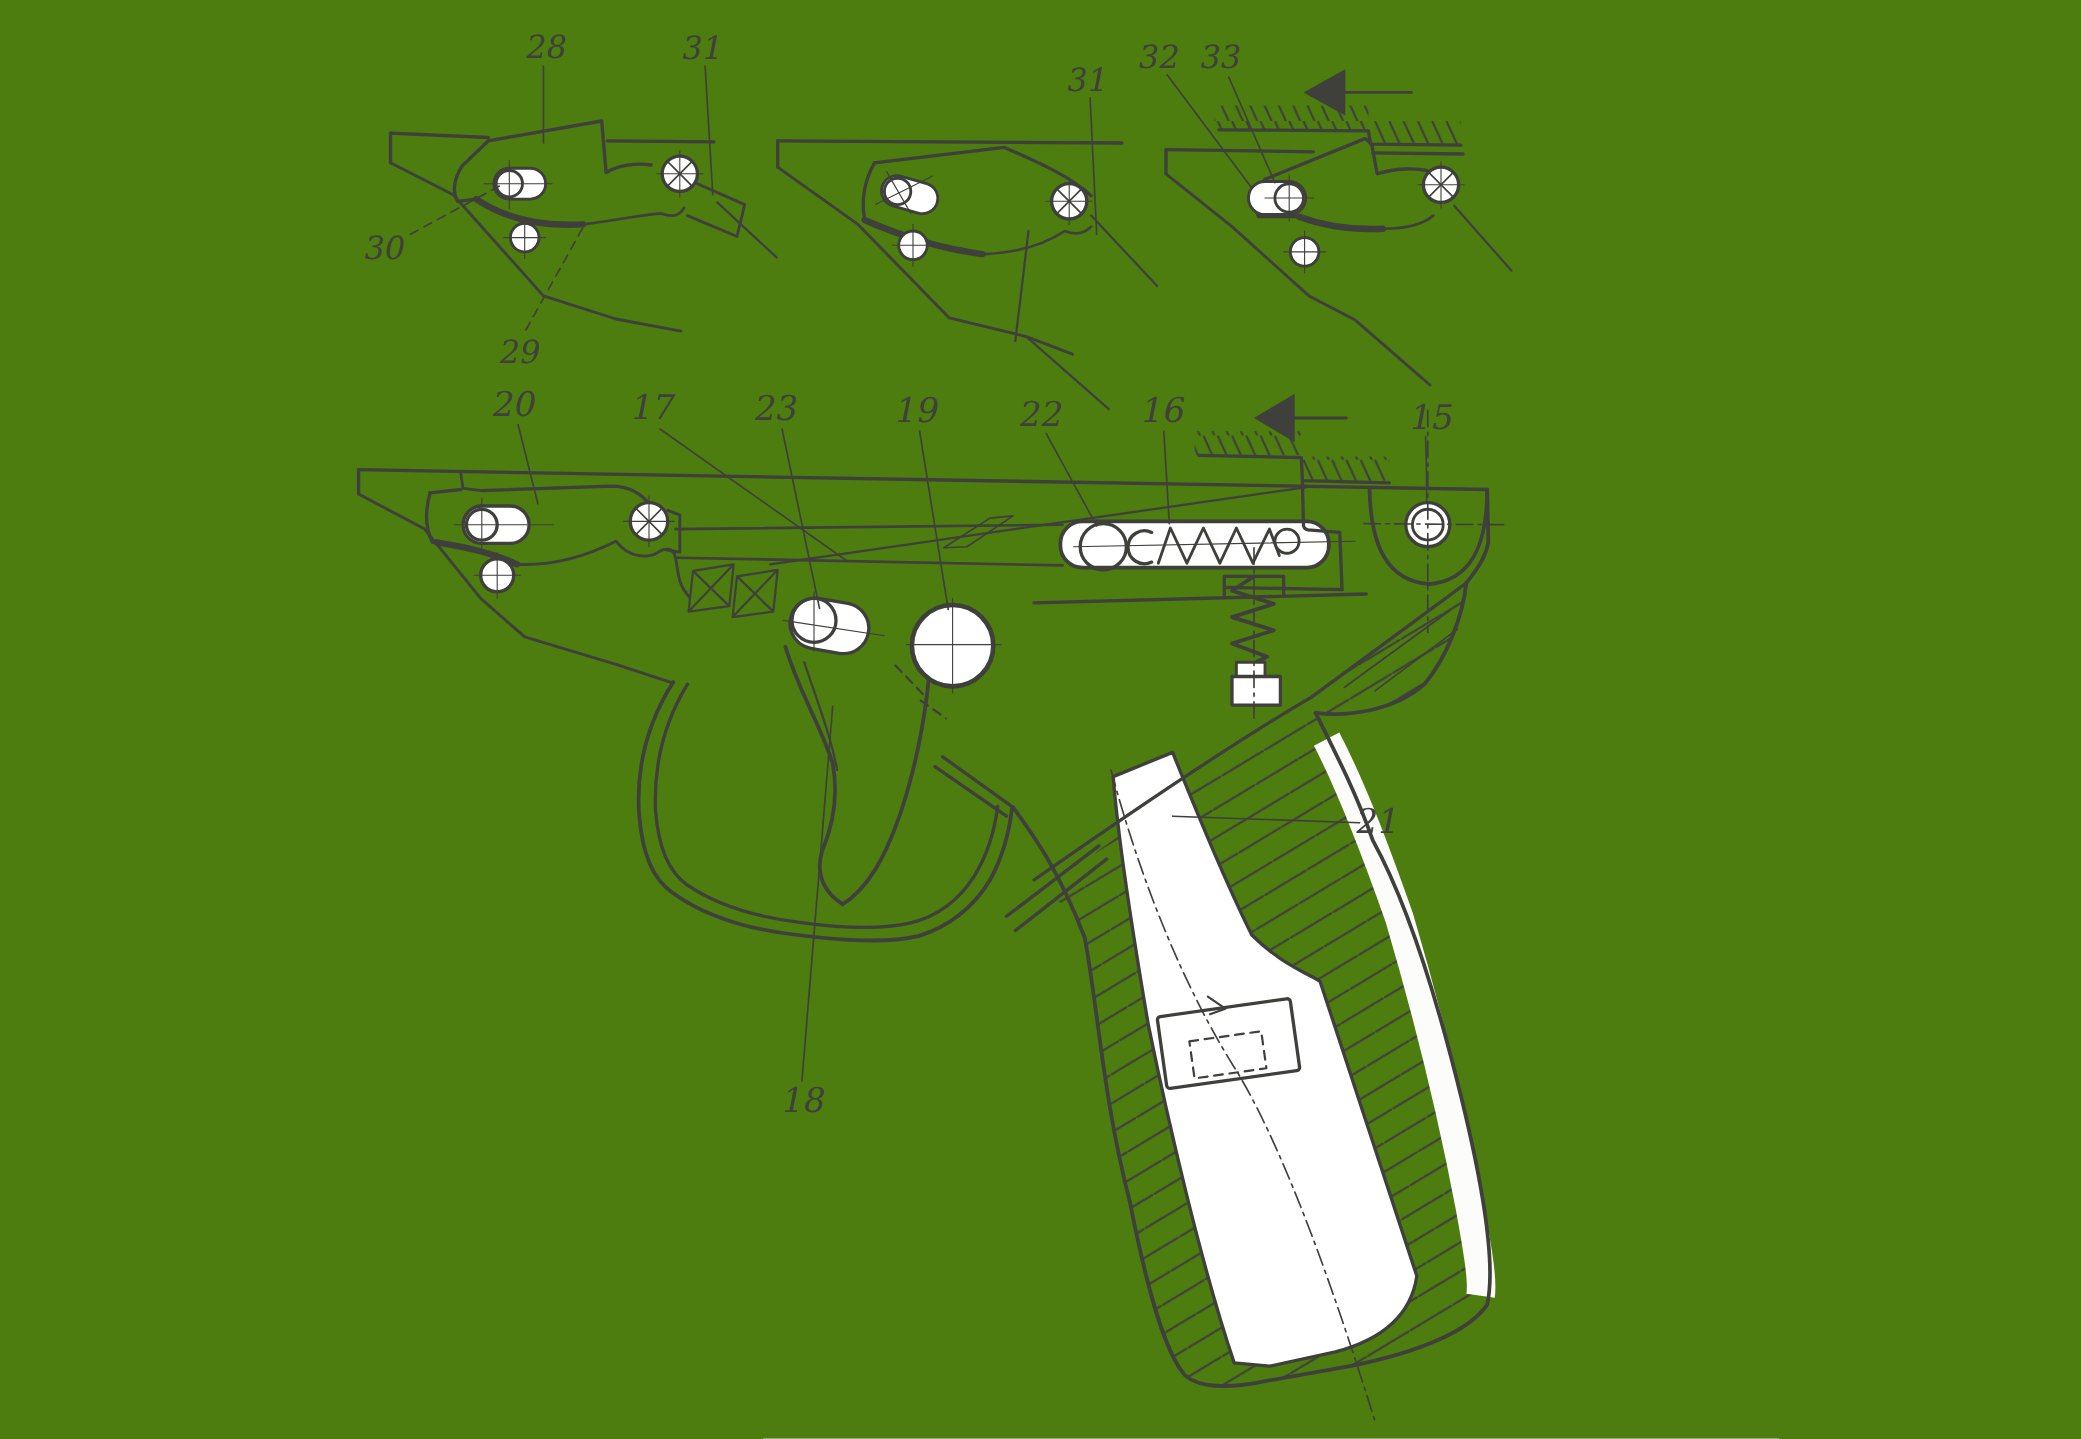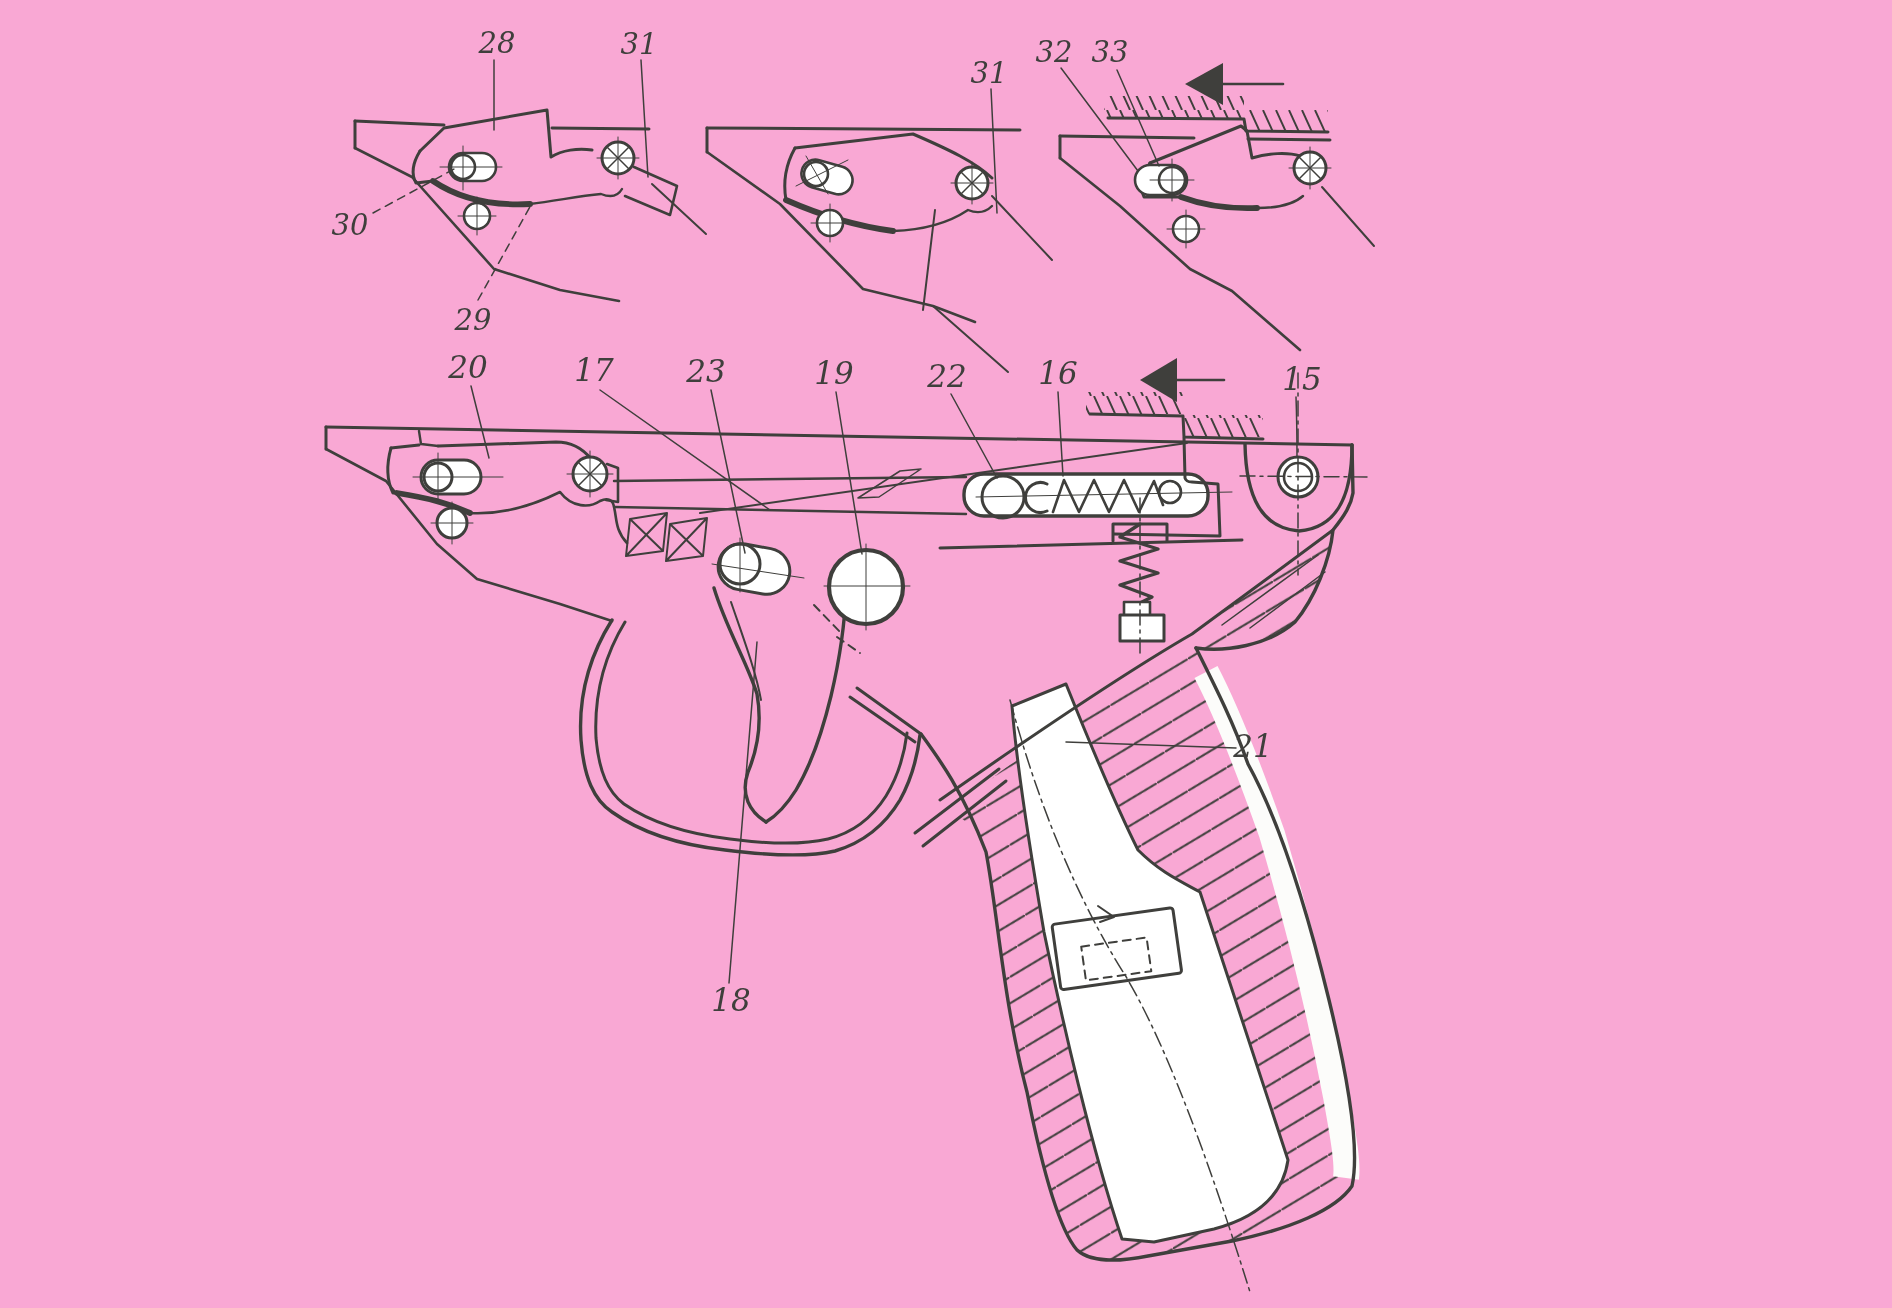--- a/index.html
+++ b/index.html
@@ -1,16 +1,16 @@
 <!DOCTYPE html>
 <html><head>
 <meta charset="utf-8">
 <style>
   html,body{margin:0;padding:0;background:#ffffff;}
-  .page{width:1892px;height:1308px;background:#f9a8d4;position:relative;overflow:hidden;text-align:right;}
+  .page{width:1892px;height:1308px;background:#4d7c0f;position:relative;overflow:hidden;text-align:right;}
   svg{display:block;}
   .ink{stroke:#3f3f3c;fill:none;stroke-linecap:round;stroke-linejoin:round;}
   .w1{stroke-width:1;} .w15{stroke-width:1.5;} .w2{stroke-width:2;} .w24{stroke-width:2.4;}
   .w26{stroke-width:2.6;} .w3{stroke-width:3;} .w34{stroke-width:3.4;} .w4{stroke-width:4.2;}
   .thick{stroke-width:5.8;}
   .whitefill{fill:#ffffff;}
   .inkfill{fill:#3f3f3c;stroke:none;}
   .dash{stroke-dasharray:8 6;}
   .dashdot{stroke-dasharray:15 5 3 5;}
   .lbl{font:italic 31px "DejaVu Serif", serif;fill:#3f3f3c;text-anchor:middle;}

